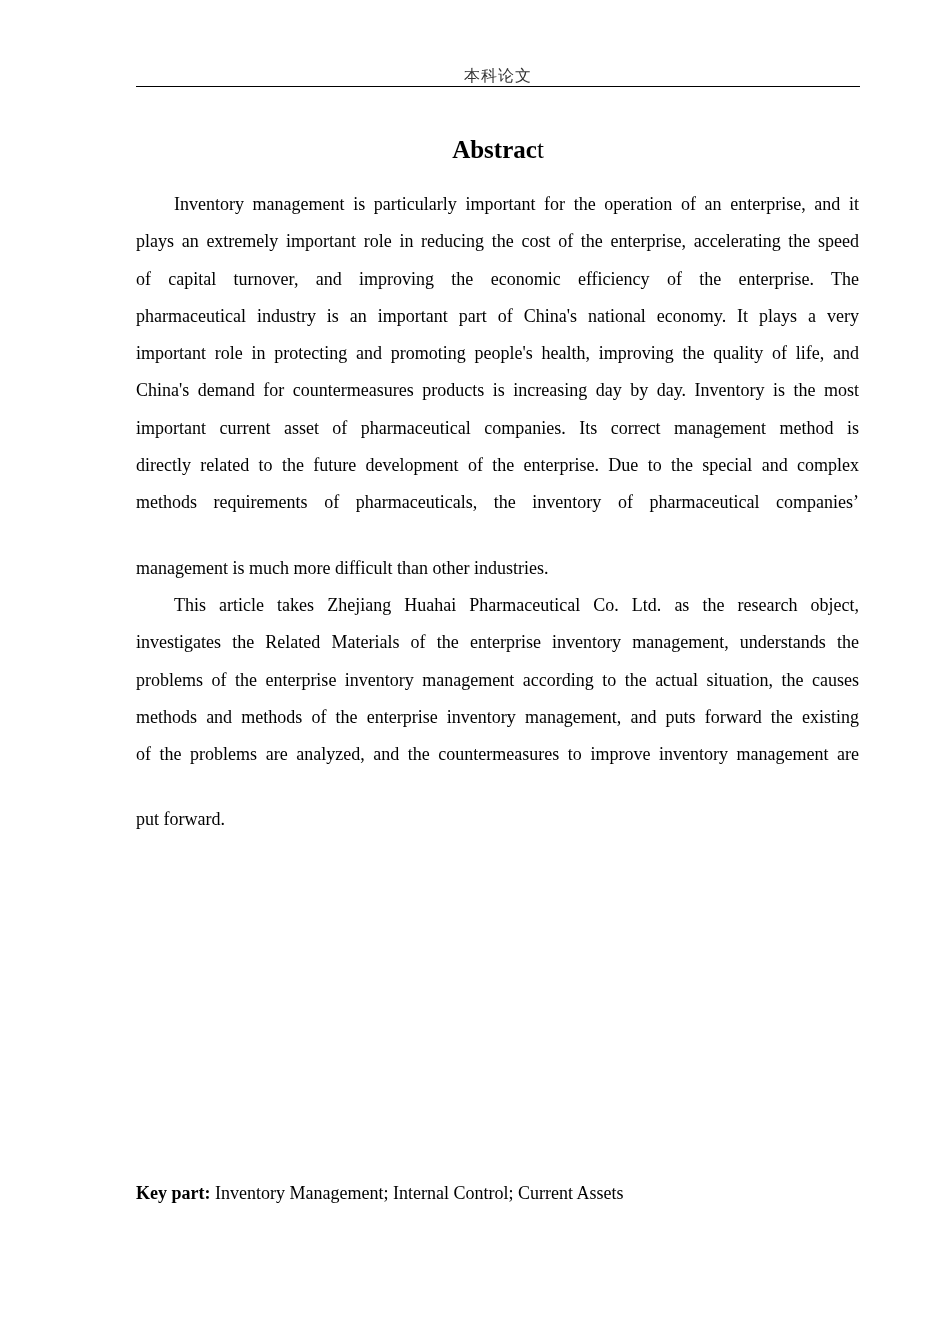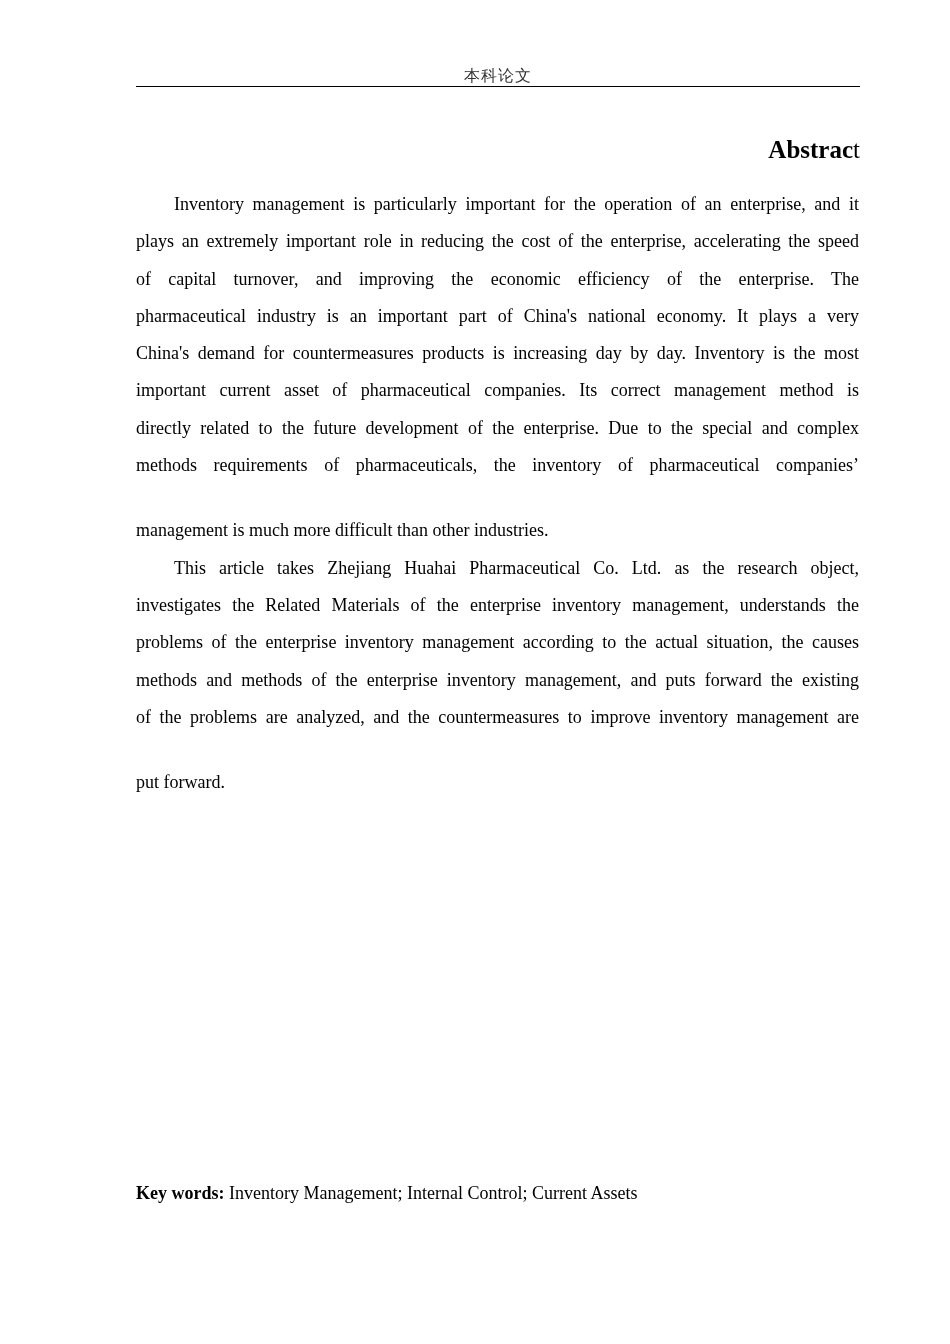--- a/index.html
+++ b/index.html
@@ -29,21 +29,21 @@
       font-size: 16px;
       color: #333;
       line-height: 20px;
       letter-spacing: 1px;
     }
     .title {
       position: absolute;
       left: 136px;
       top: 133px;
       width: 724px;
-      text-align: right;
+      text-align: center;
       font-size: 25px;
       line-height: 34px;
     }
     .title .bold { font-weight: bold; }
     .title .normal { font-weight: normal; }
     .body-text {
       position: absolute;
       left: 136px;
       top: 186px;
       width: 723px;
@@ -80,31 +80,32 @@
 <div class="title">
   <span class="bold">Abstrac</span><span class="normal">t</span>
 </div>
 
 <div class="body-text">
   <div>
     <span class="line indent">Inventory management is particularly important for the operation of an enterprise, and it</span>
     <span class="line">plays an extremely important role in reducing the cost of the enterprise, accelerating the speed</span>
     <span class="line">of capital turnover, and improving the economic efficiency of the enterprise. The</span>
     <span class="line">pharmaceutical industry is an important part of China's national economy. It plays a very</span>
+    <span class="line">important role in protecting and promoting people's health, improving the quality of life, and</span>
     <span class="line">China's demand for countermeasures products is increasing day by day. Inventory is the most</span>
     <span class="line">important current asset of pharmaceutical companies. Its correct management method is</span>
     <span class="line">directly related to the future development of the enterprise. Due to the special and complex</span>
     <span class="line">methods requirements of pharmaceuticals, the inventory of pharmaceutical companies’</span>
     <span class="line last">management is much more difficult than other industries.</span>
   </div>
   <div>
     <span class="line indent">This article takes Zhejiang Huahai Pharmaceutical Co. Ltd. as the research object,</span>
     <span class="line">investigates the Related Materials of the enterprise inventory management, understands the</span>
     <span class="line">problems of the enterprise inventory management according to the actual situation, the causes</span>
     <span class="line">methods and methods of the enterprise inventory management, and puts forward the existing</span>
     <span class="line">of the problems are analyzed, and the countermeasures to improve inventory management are</span>
     <span class="line last">put forward.</span>
   </div>
 </div>
 
 <div class="keywords">
-  <span class="kw-label">Key words:</span><span> Inventory Management; Internal Control; Current Assets</span>
+  <span class="kw-label">Key part:</span><span> Inventory Management; Internal Control; Current Assets</span>
 </div>
 
 </body></html>

